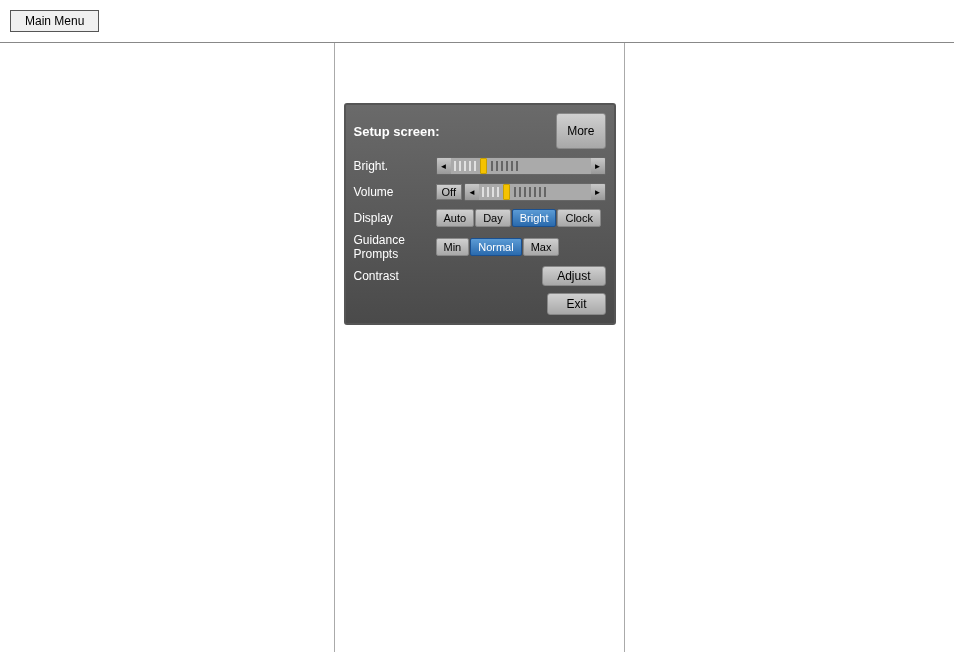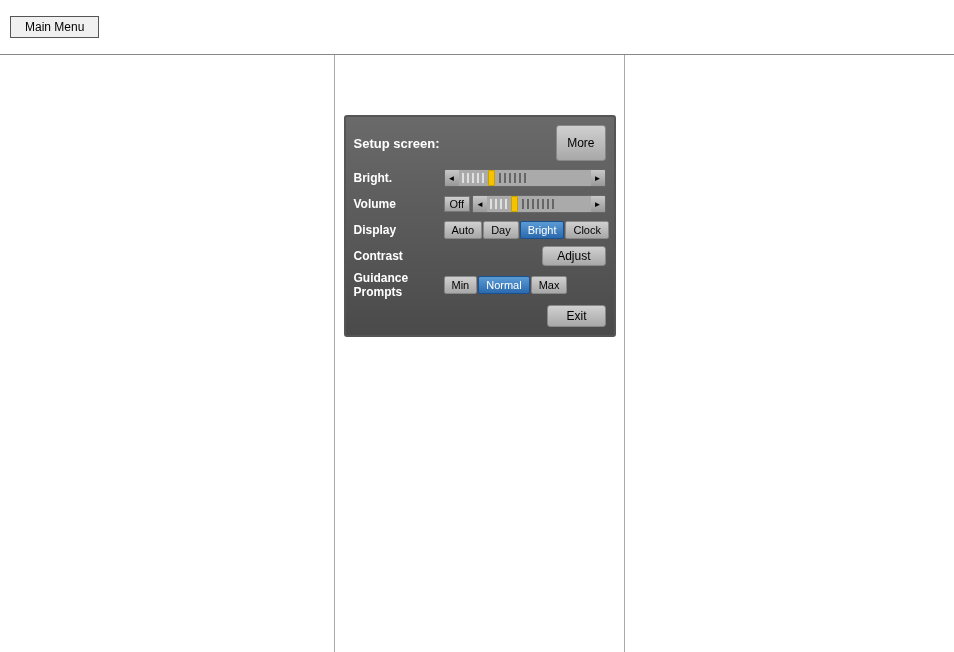--- a/index.html
+++ b/index.html
@@ -10,21 +10,21 @@
       font-family: Arial, sans-serif;
       font-size: 13px;
       color: #000;
       overflow: hidden;
     }
 
     
     .top-bar {
       display: flex;
       align-items: flex-end;
-      padding: 16px 10px;
+      padding: 10px 10px;
       border-bottom: 1px solid #888;
     }
     .main-menu-btn {
       border: 1px solid #555;
       background: #f0f0f0;
       padding: 3px 14px;
       font-size: 12px;
       cursor: pointer;
     }
 
@@ -80,25 +80,24 @@
     }
 
     
     .setup-row {
       display: flex;
       align-items: center;
       margin-bottom: 4px;
       min-height: 22px;
     }
     .row-label {
-      width: 90px;
+      width: 82px;
       color: #fff;
       font-size: 12px;
       flex-shrink: 0;
-      font-weight: bold;
     }
     .row-controls {
       flex: 1;
       display: flex;
       align-items: center;
     }
 
     
     .off-btn {
       background: linear-gradient(180deg, #d0d0d0 0%, #a0a0a0 100%);
@@ -307,35 +306,35 @@
         <div class="row-label">Display</div>
         <div class="row-controls btn-group">
           <button class="mode-btn">Auto</button>
           <button class="mode-btn">Day</button>
           <button class="mode-btn active">Bright</button>
           <button class="mode-btn">Clock</button>
         </div>
       </div>
 
       <div class="setup-row">
-        <div class="row-label">Contrast</div>
-        <div class="row-controls" style="justify-content:flex-end;">
-          <button class="adjust-btn">Adjust</button>
-        </div>
-      </div>
-
-      <div class="setup-row">
         <div class="row-label">Guidance Prompts</div>
         <div class="row-controls btn-group">
           <button class="prompt-btn">Min</button>
           <button class="prompt-btn active">Normal</button>
           <button class="prompt-btn">Max</button>
         </div>
       </div>
 
+      <div class="setup-row">
+        <div class="row-label">Contrast</div>
+        <div class="row-controls" style="justify-content:flex-end;">
+          <button class="adjust-btn">Adjust</button>
+        </div>
+      </div>
+
       <div class="exit-row">
         <button class="exit-btn">Exit</button>
       </div>
     </div>
   </div>
 
   <div class="right-panel"></div>
 </div>
 
 </body></html>

